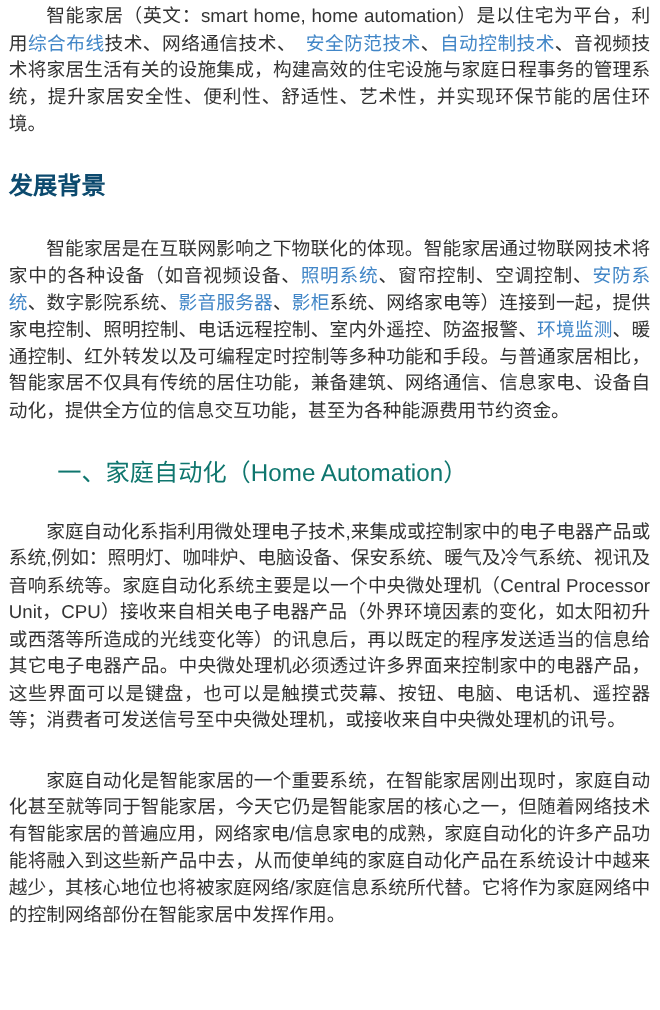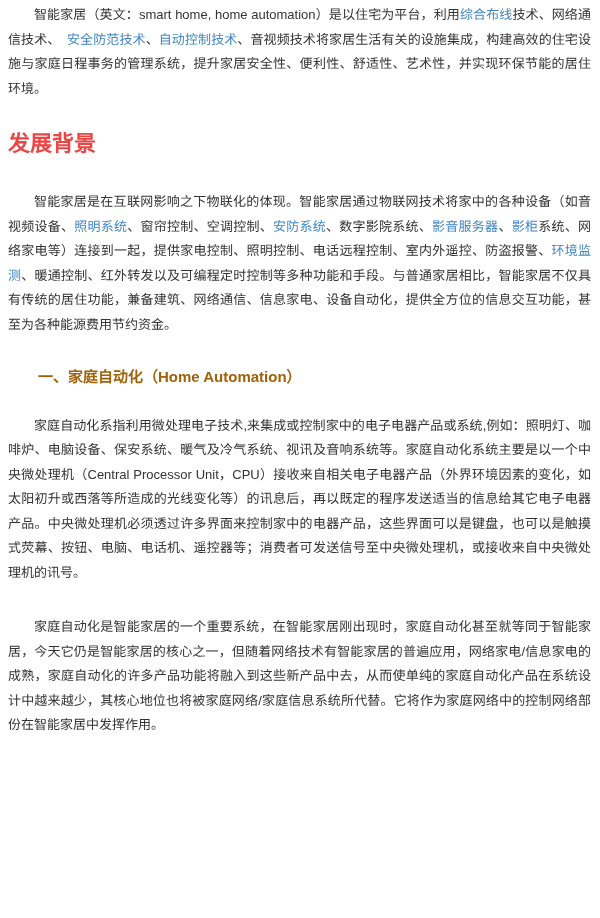--- a/index.html
+++ b/index.html
@@ -20,34 +20,34 @@
     font-size: 28px;
     font-weight: 700;
     color: #363636;
     margin: 0 0 36px 0;
     line-height: 1.2;
     letter-spacing: 1px;
   }
   h2.section {
     font-size: 22px;
     font-weight: 700;
-    color: #ef4444;
+    color: #0c4a6e;
     margin: 0 0 33px 0;
     line-height: 1.2;
   }
   h3.subsection {
-    font-size: 15px;
-    font-weight: 700;
-    color: #a16207;
+    font-size: 22px;
+    font-weight: 400;
+    color: #0f766e;
     margin: 0 0 27px 0;
     text-indent: 2em;
     line-height: 1.3;
   }
   p.para {
-    font-size: 13px;
+    font-size: 17px;
     line-height: 24.5px;
     margin: 0 0 30px 0;
     text-align: justify;
     text-indent: 2em;
     color: #333333;
     word-break: break-all;
   }
   a.lnk {
     color: #4186c7;
     text-decoration: none;

